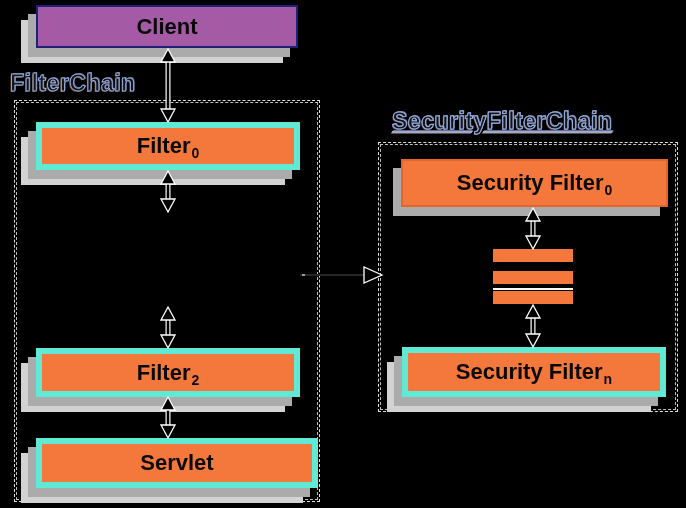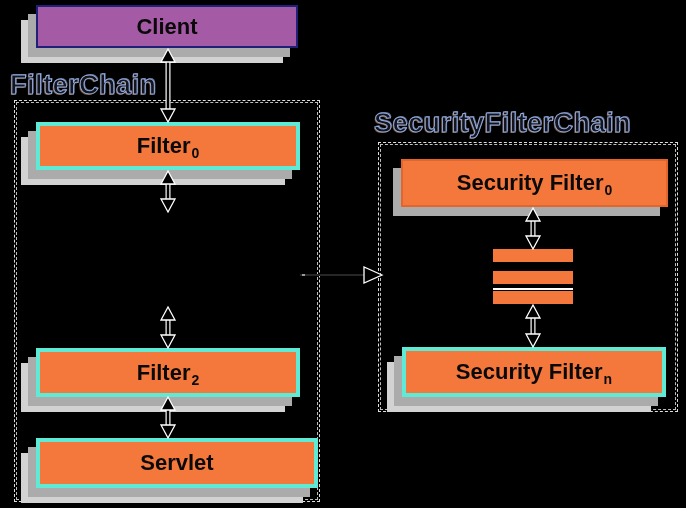--- a/index.html
+++ b/index.html
@@ -11,21 +11,21 @@
     font-family: "Liberation Sans", sans-serif;
   }
   .node {
     position: absolute;
     display: flex; align-items: center; justify-content: center;
     font-weight: bold; font-size: 22px; color: #0a0a0a;
     box-sizing: border-box;
   }
   .orange {
     background: #F4773B;
-    border: 4px solid #5eead4;
+    border: 6px solid #5eead4;
     box-shadow: -8px 9px 0 #ABABAB, -15px 15px 0 #D2D2D2;
   }
   .orange-single {
     background: #F4773B;
     border: 2px solid #E2662B;
     box-shadow: -8px 9px 0 #ABABAB;
   }
   .purple {
     background: #A55AA5;
     border: 2px solid #202078;
@@ -40,21 +40,21 @@
   .dashed-group {
     position: absolute;
     box-sizing: border-box;
     border: 1px dashed #DFDFDF;
     outline: 1px dashed #BFBFBF;
     outline-offset: -3px;
   }
   .chain-title {
     position: absolute;
     font-weight: bold;
-    font-size: 27px;
+    font-size: 23px;
     letter-spacing: 0.5px;
     color: #14141C;
     -webkit-text-stroke: 1px #93ABDD;
     text-shadow: -1px 1px 0 rgba(214,138,74,0.55), 1px -1px 0 rgba(147,171,221,0.65);
     white-space: nowrap;
     text-align: center;
   }
   #dfp-box { flex-direction: column; justify-content: flex-start; }
   #dfp-title { height: 38px; display: flex; align-items: center; }
   #fcp-box {
@@ -82,21 +82,21 @@
 </style>
 </head>
 <body>
 
 <div id="canvas">
 
   <div class="chain-title" style="left:10px; top:70px;">FilterChain</div>
 
   <div class="dashed-group" style="left:14px; top:100px; width:306px; height:402px;"></div>
 
-  <div class="chain-title" style="left:374px; top:108px;">SecurityFilterChain</div>
+  <div class="chain-title" style="left:392px; top:108px;text-decoration:underline;">SecurityFilterChain</div>
 
   <div class="dashed-group" style="left:378px; top:142px; width:300px; height:270px;"></div>
 
   <div class="node purple" style="left:36px; top:5px; width:262px; height:43px;">
     <span>Client</span>
   </div>
 
   <div class="node orange" style="left:36px; top:122px; width:264px; height:48px;">
     <span>Filter</span>
       <span class="sub">0</span>

